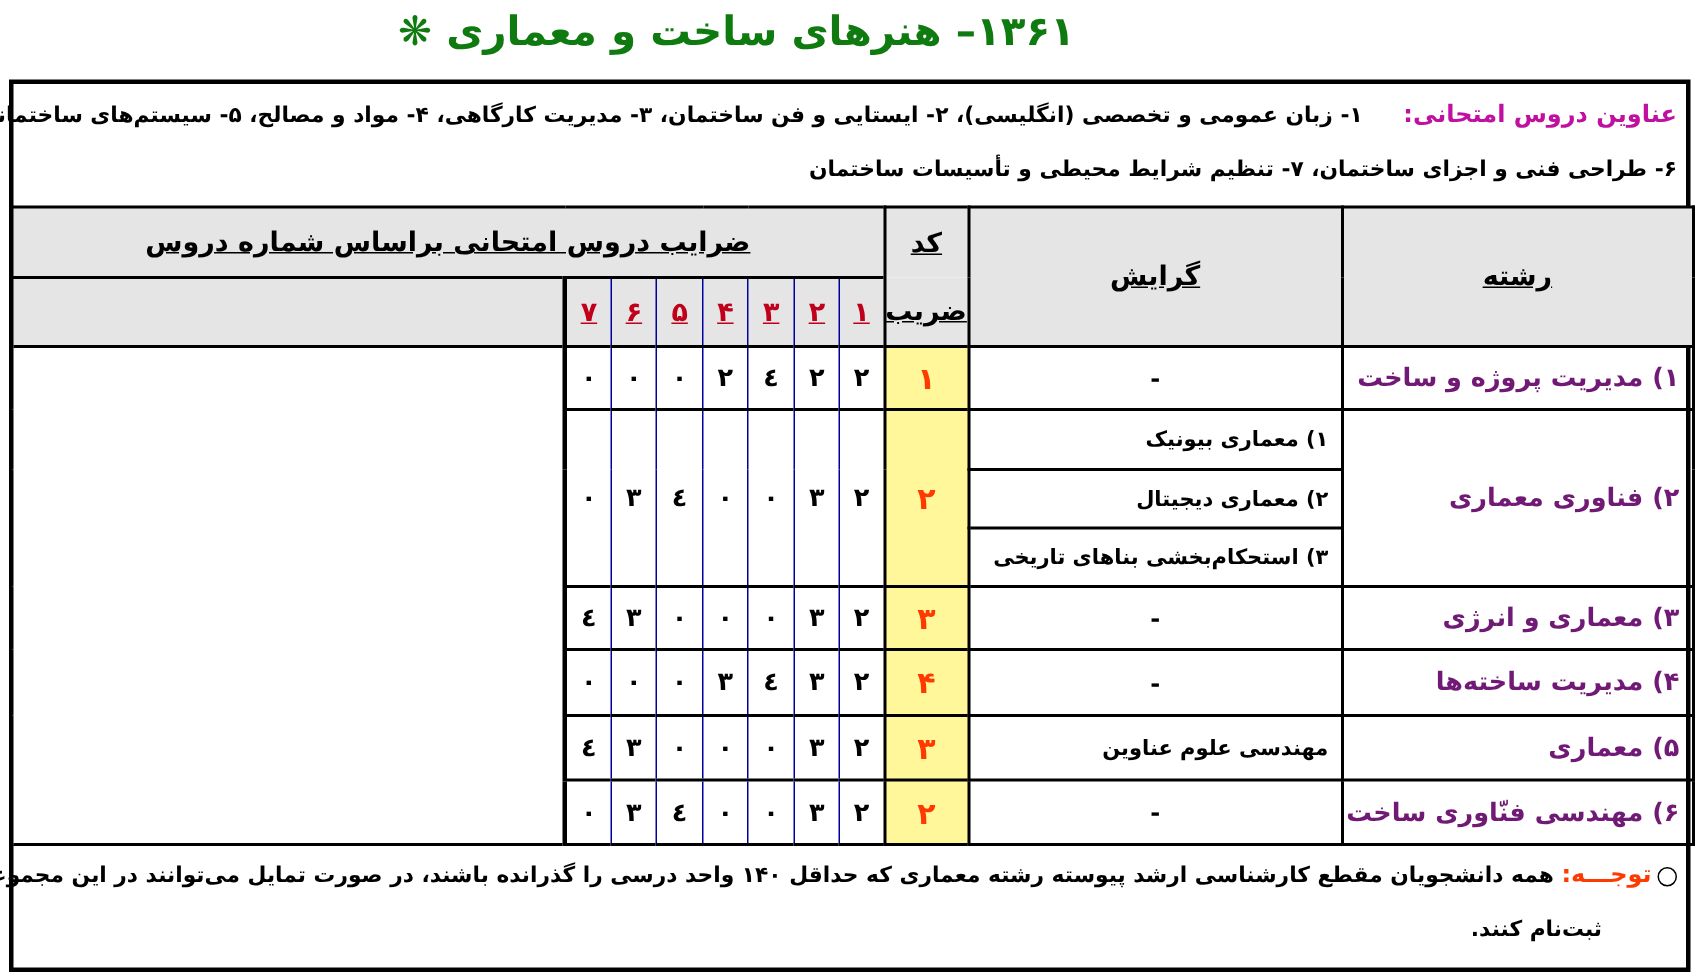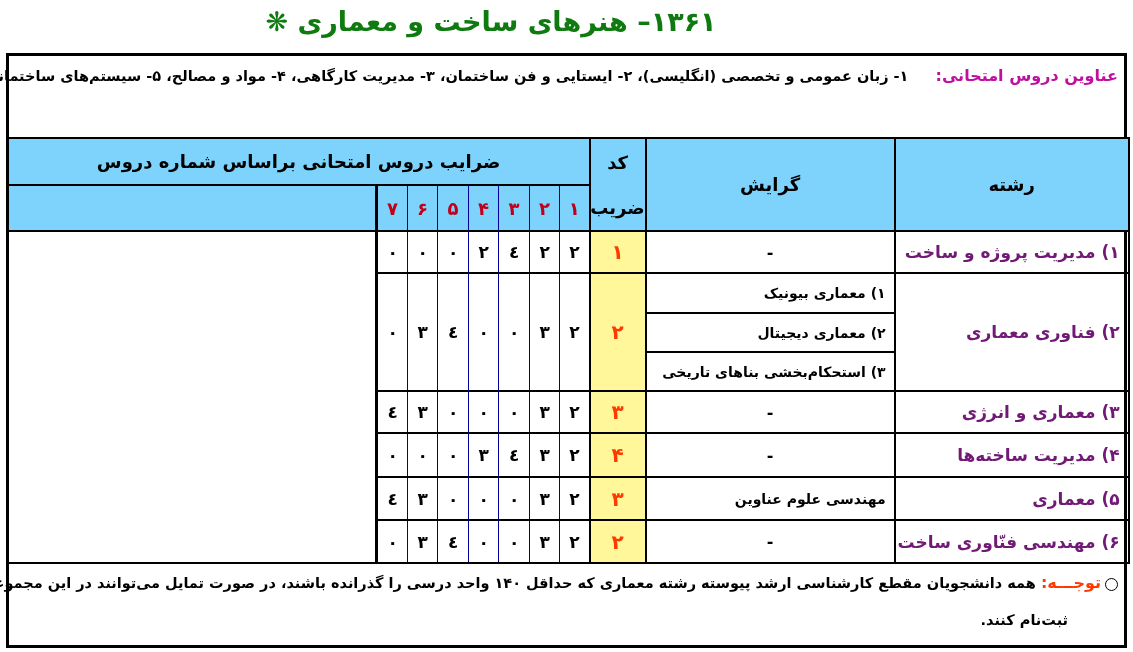--- a/index.html
+++ b/index.html
@@ -5,21 +5,21 @@
   html,body{margin:0;padding:0;background:#ffffff;}
   body{width:1133px;height:652px;position:relative;overflow:hidden;font-family:"DejaVu Sans","Liberation Sans",sans-serif;color:#000;}
   .title{position:absolute;left:0;top:0;width:982px;height:44px;text-align:center;line-height:44px;font-size:27px;font-weight:bold;color:#0f7a10;direction:rtl;}
   .frame{position:absolute;left:6px;top:53px;width:1121px;height:595px;border:3px solid #000;box-sizing:border-box;}
   .intro{position:absolute;left:9px;top:56px;width:1115px;height:82px;direction:rtl;font-size:14.5px;font-weight:bold;padding:0 6px;box-sizing:border-box;}
   .intro .l1{position:absolute;right:6px;top:10px;white-space:nowrap;}
   .intro .l2{position:absolute;right:6px;top:49px;white-space:nowrap;}
   .intro .lbl{color:#c010a0;font-size:16px;margin-left:22px;}
   table.grid{position:absolute;left:6px;top:137px;width:1121px;border-collapse:collapse;direction:rtl;table-layout:fixed;}
   table.grid td{border:2px solid #000;text-align:center;font-weight:bold;padding:0;}
-  .hd{background:#7dd3fc;}
+  .hd{background:#e5e5e5;text-decoration:underline;}
   .hd-big{font-size:18px;}
   .coefhead{font-size:18px;}
   .num-h{color:#c0001a;font-size:18px;border-left:1px solid #0000a0 !important;border-right:1px solid #0000a0 !important;}
   .code{background:#fff799;color:#ff3a00;font-size:20px;}
   .field{color:#701a75;font-size:17px;text-align:right !important;padding-right:8px !important;}
   .spec{font-size:14px;text-align:right !important;padding-right:8px !important;}
   .dash{font-size:16px;}
   .val{font-size:17px;border-left:1px solid #0000a0 !important;border-right:1px solid #0000a0 !important;}
   .val.first{border-right:2px solid #000 !important;}
   .val.last{border-left:3px solid #000 !important;}
@@ -34,20 +34,21 @@
 </style>
 </head>
 <body>
 
 <div class="title">۱۳۶۱– هنرهای ساخت و معماری ❋</div>
 
 <div class="frame"></div>
 
 <div class="intro">
   <div class="l1"><span class="lbl">عناوین دروس امتحانی:</span><span> ۱- زبان عمومی و تخصصی (انگلیسی)، ۲- ایستایی و فن ساختمان، ۳- مدیریت کارگاهی، ۴- مواد و مصالح، ۵- سیستم‌های ساختمانی در معماری،</span></div>
+  <div class="l2">۶- طراحی فنی و اجزای ساختمان، ۷- تنظیم شرایط محیطی و تأسیسات ساختمان</div>
 </div>
 
 <table class="grid">
   <colgroup>
     <col style="width:234px">
       <col style="width:249px">
       <col style="width:56px">
     <col style="width:30px">
       <col style="width:30px">
       <col style="width:31px">

